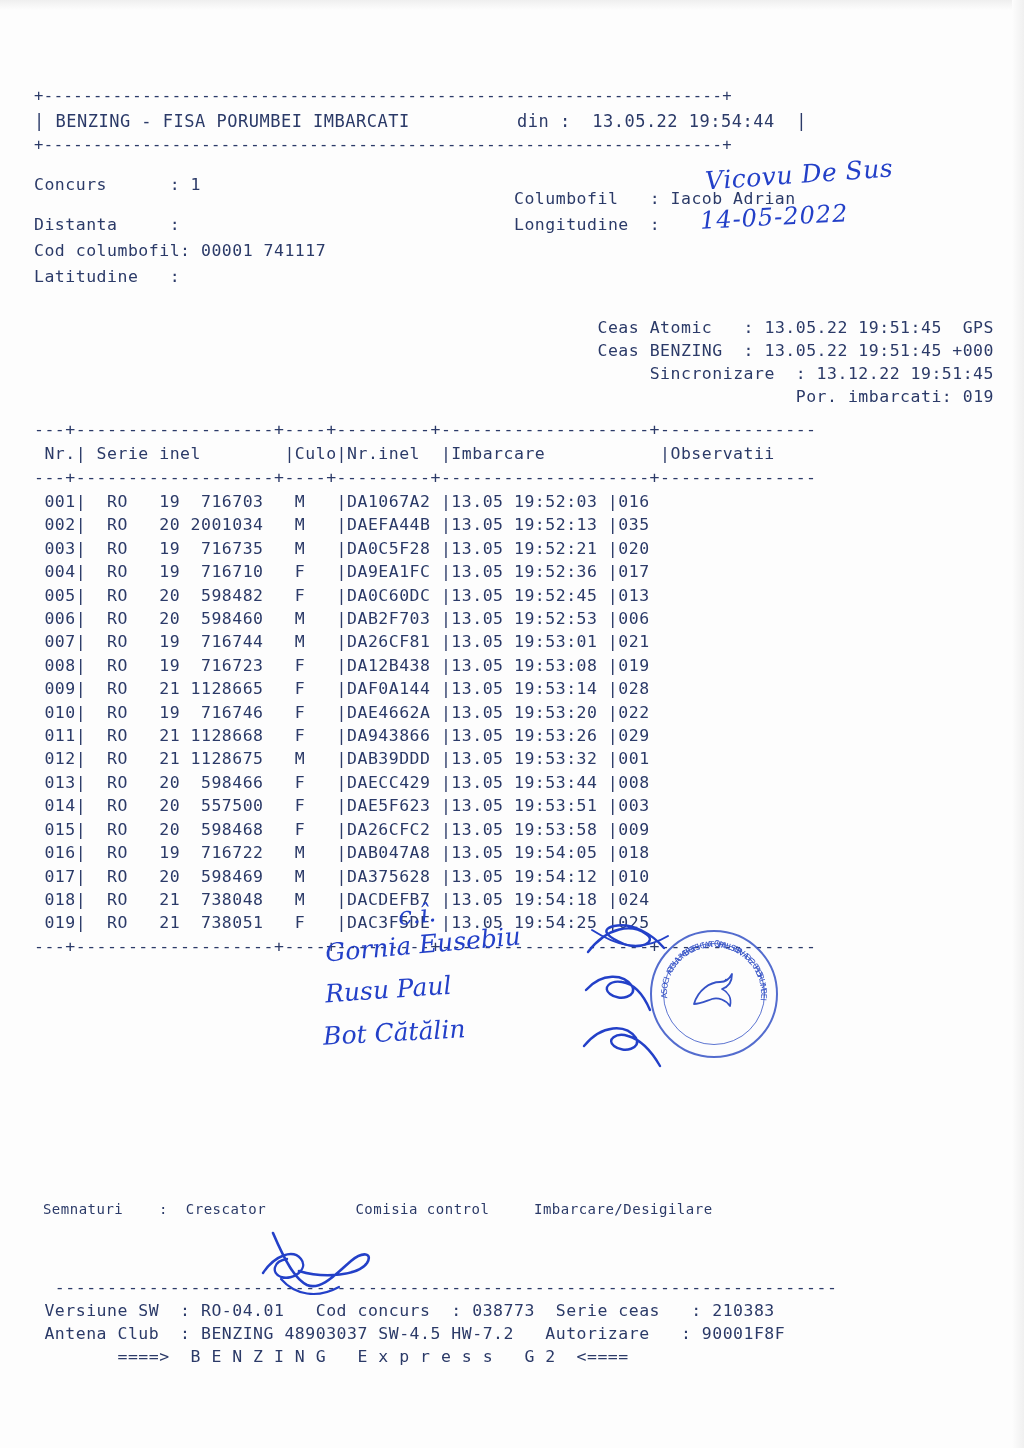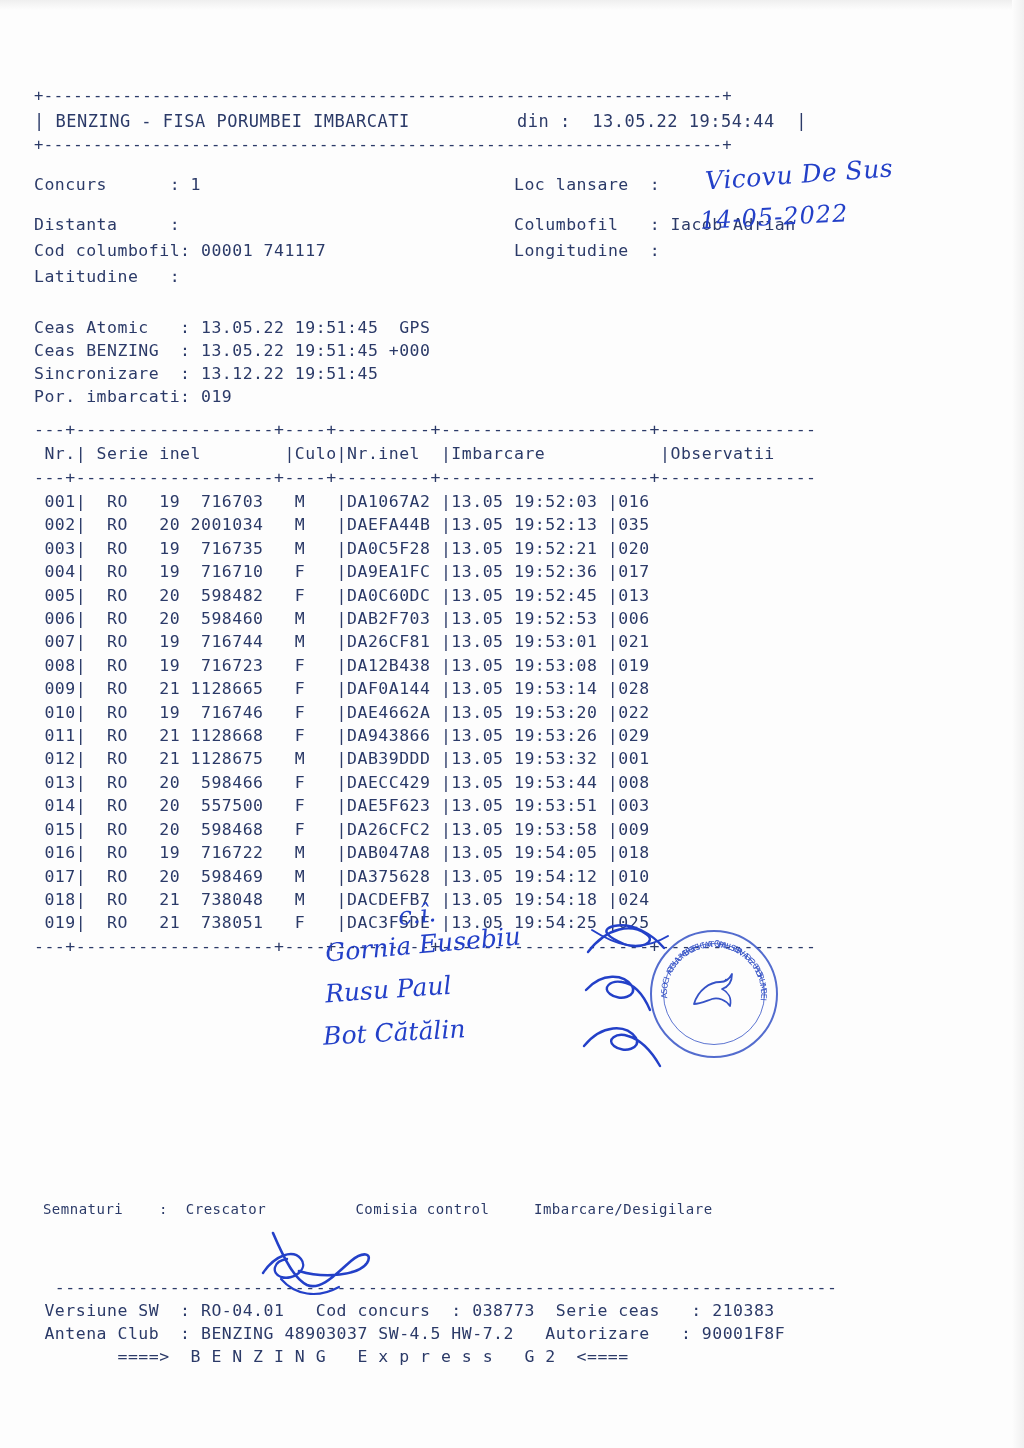--- a/index.html
+++ b/index.html
@@ -66,20 +66,21 @@
   }
   .meta {
     font-size: 16.5px;
     line-height: 26px;
     letter-spacing: 1.1px;
   }
   .clock {
     font-size: 16.5px;
     line-height: 23px;
     letter-spacing: 1.1px;
+    text-align: right;
   }
   .tablehead {
     font-size: 16.5px;
     line-height: 24px;
     letter-spacing: 1.1px;
   }
   .tablerows {
     font-size: 16.5px;
     line-height: 23.4px;
     letter-spacing: 1.1px;
@@ -223,21 +224,20 @@
 
       <div style="position:relative;">
         <div style="position:absolute; left:0; top:0; width:480px;">
           <pre class="block meta">Concurs      : 1</pre>
           <div style="height:14px"></div>
           <pre class="block meta">Distanta     :</pre>
           <pre class="block meta">Cod columbofil: 00001 741117</pre>
           <pre class="block meta">Latitudine   :</pre>
         </div>
         <div style="position:absolute; left:480px; top:0; width:480px;">
-          <pre class="block meta">Loc lansare  :</pre>
           <div style="height:14px"></div>
           <pre class="block meta">Columbofil   : Iacob Adrian</pre>
           <pre class="block meta">Longitudine  :</pre>
         </div>
         <div style="height:124px"></div>
       </div>
 
       <div style="height:20px"></div>
 
       <div>

